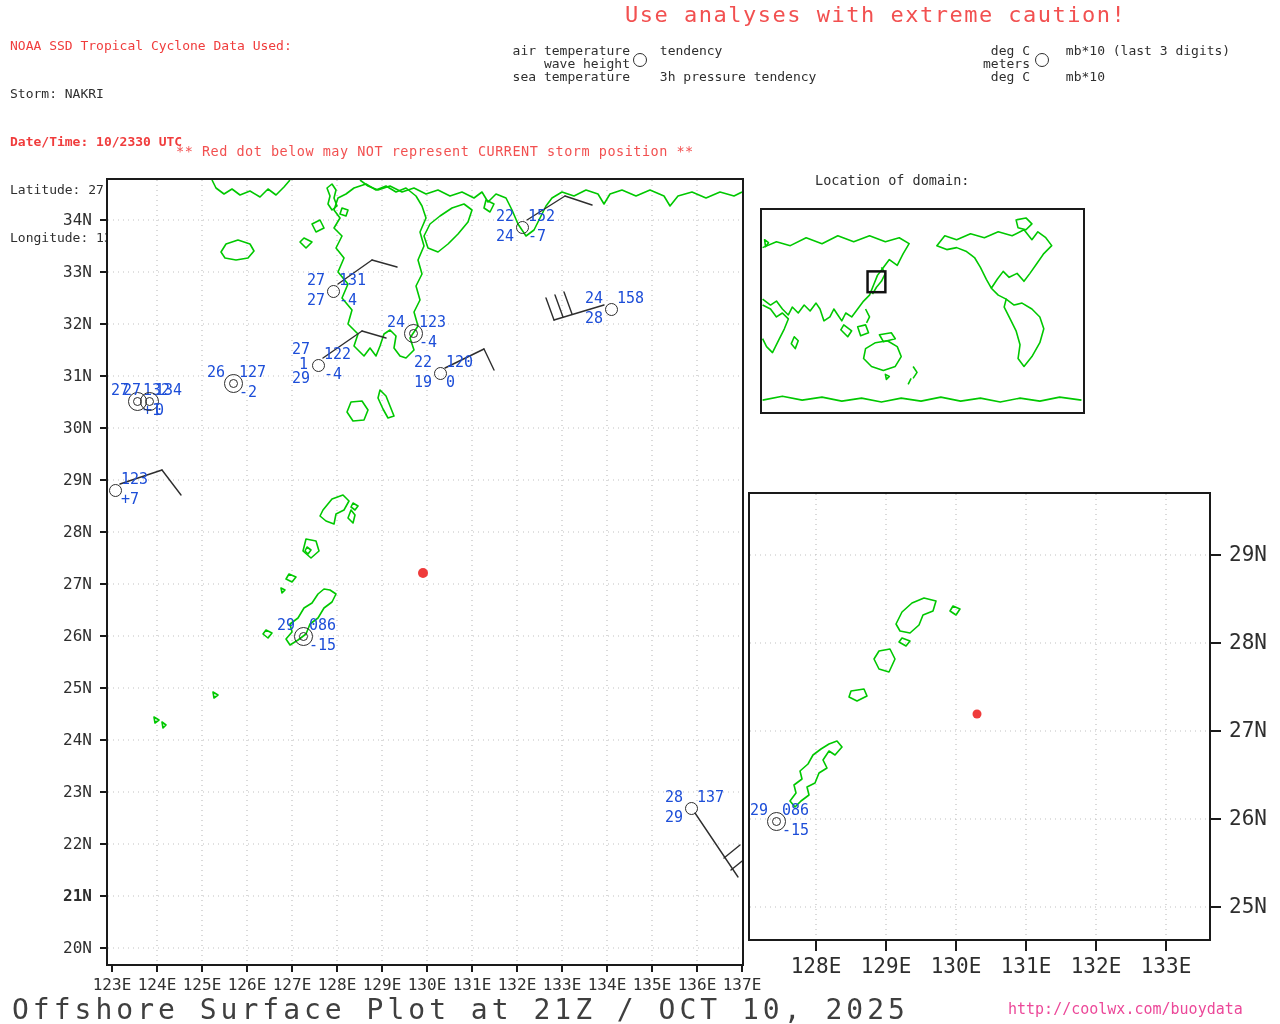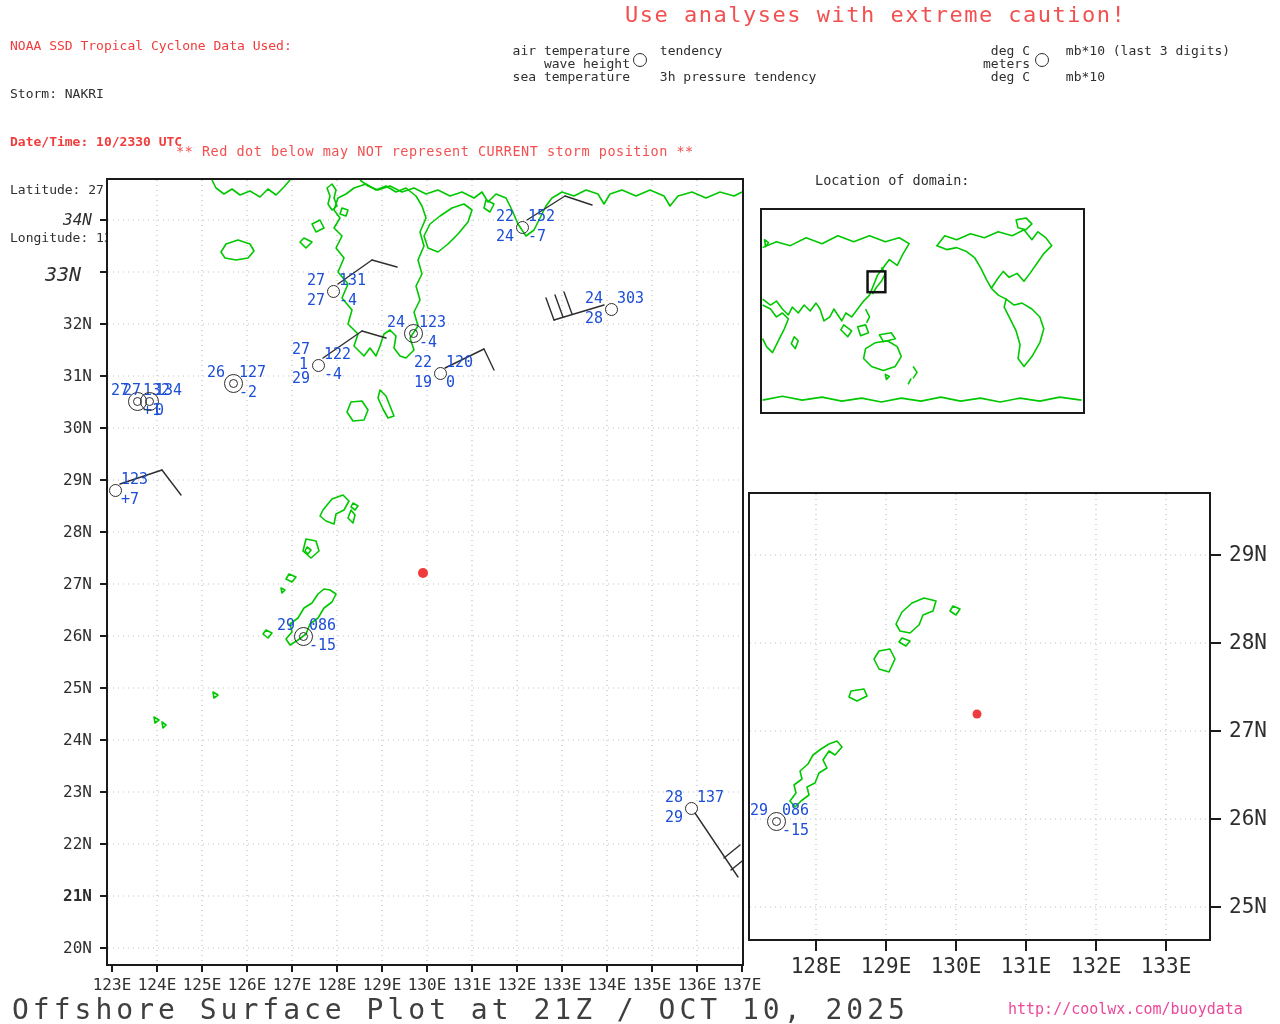--- a/index.html
+++ b/index.html
@@ -178,21 +178,21 @@
     <div class="station" style="left: 413px; top: 46px;">
       <div class="cs"></div>
       <span class="sl tl">22</span>
       <span class="sl tr">152</span>
       <span class="sl bl">24</span>
       <span class="sl br">-7</span>
     </div>
     <div class="station" style="left: 502px; top: 128px;">
       <div class="cs"></div>
       <span class="sl tl">24</span>
-      <span class="sl tr">303</span>
+      <span class="sl tr">158</span>
       <span class="sl bl">28</span>
     </div>
     <div class="station" style="left: 224px; top: 110px;">
       <div class="cs"></div>
       <span class="sl tl">27</span>
       <span class="sl tr">131</span>
       <span class="sl bl">27</span>
       <span class="sl br">-4</span>
     </div>
     <div class="station" style="left: 304px; top: 152px;">
@@ -250,23 +250,23 @@
       <span class="sl tr">086</span>
       <span class="sl br">-15</span>
     </div>
     <div class="station" style="left: 582px; top: 627px;">
       <div class="cs"></div>
       <span class="sl tl">28</span>
       <span class="sl tr">137</span>
       <span class="sl bl">29</span>
     </div>
     <div class="tick" style="top: 39px; height: 2px; width: 8px; left: -8px;"></div>
-    <div class="ticklab" style="font-size: 16px; top: 30.08px; left: -74px; width: 58px; text-align: right; font-style: italic;">34N</div>
+    <div class="ticklab" style="font-size: 16px; top: 30.08px; left: -74px; width: 58px; text-align: right;">34N</div>
     <div class="tick" style="top: 91px; height: 2px; width: 8px; left: -8px;"></div>
-    <div class="ticklab" style="font-size: 20px; top: 82.08px; left: -74px; width: 58px; text-align: center; font-style: italic;">33N</div>
+    <div class="ticklab" style="font-size: 16px; top: 82.08px; left: -74px; width: 58px; text-align: right;">33N</div>
     <div class="tick" style="top: 143px; height: 2px; width: 8px; left: -8px;"></div>
     <div class="ticklab" style="font-size: 16px; top: 134.08px; left: -74px; width: 58px; text-align: right;">32N</div>
     <div class="tick" style="top: 195px; height: 2px; width: 8px; left: -8px;"></div>
     <div class="ticklab" style="font-size: 16px; top: 186.08px; left: -74px; width: 58px; text-align: right;">31N</div>
     <div class="tick" style="top: 247px; height: 2px; width: 8px; left: -8px;"></div>
     <div class="ticklab" style="font-size: 16px; top: 238.08px; left: -74px; width: 58px; text-align: right;">30N</div>
     <div class="tick" style="top: 299px; height: 2px; width: 8px; left: -8px;"></div>
     <div class="ticklab" style="font-size: 16px; top: 290.08px; left: -74px; width: 58px; text-align: right;">29N</div>
     <div class="tick" style="top: 351px; height: 2px; width: 8px; left: -8px;"></div>
     <div class="ticklab" style="font-size: 16px; top: 342.08px; left: -74px; width: 58px; text-align: right;">28N</div>

